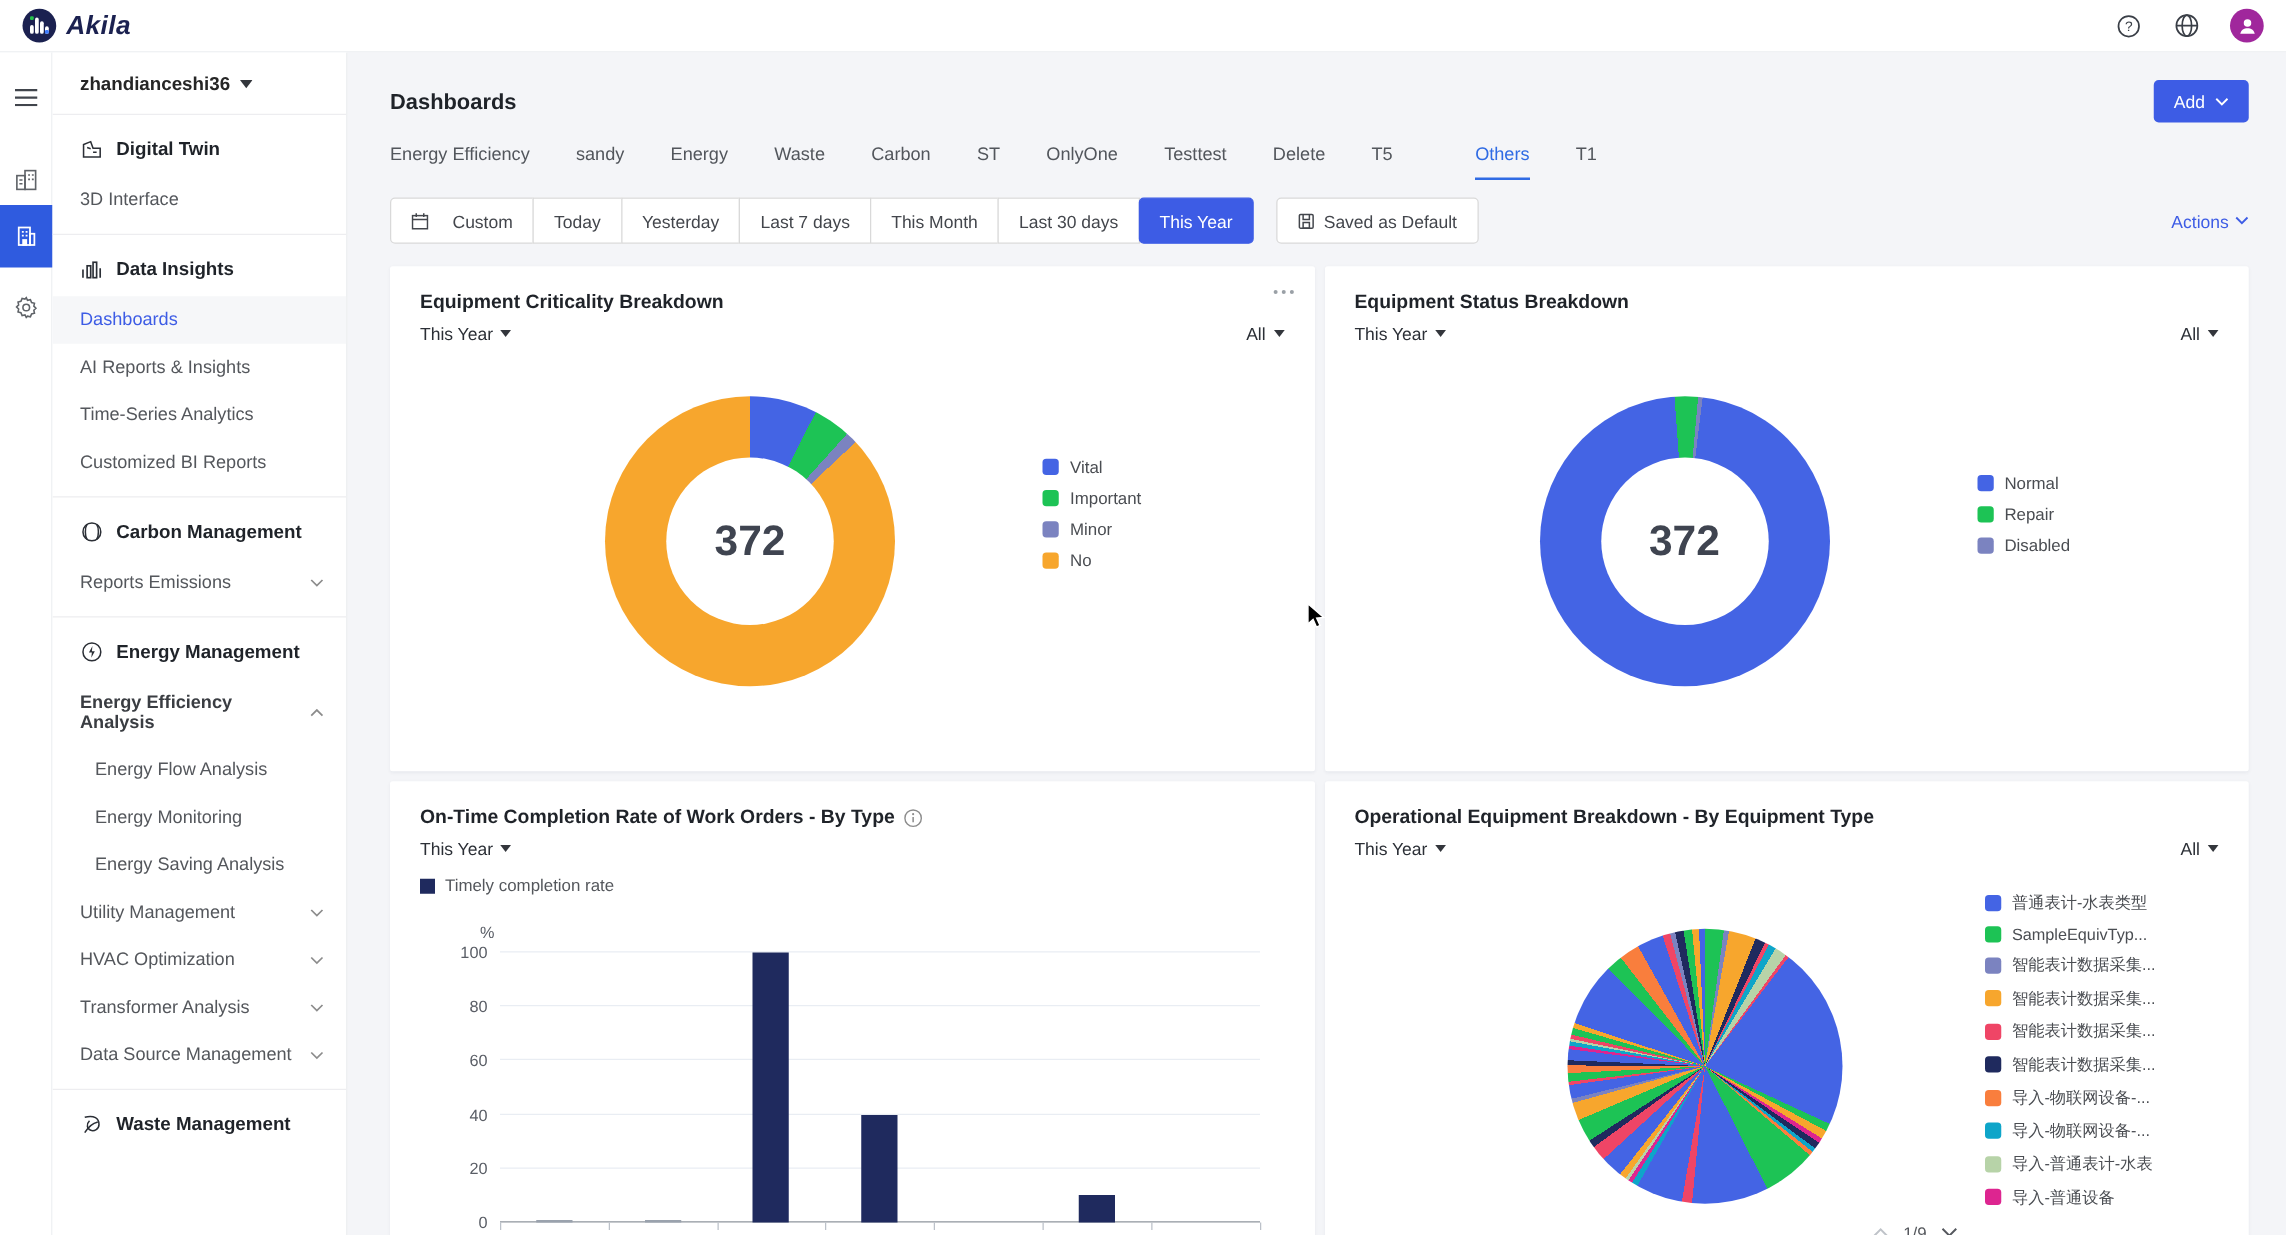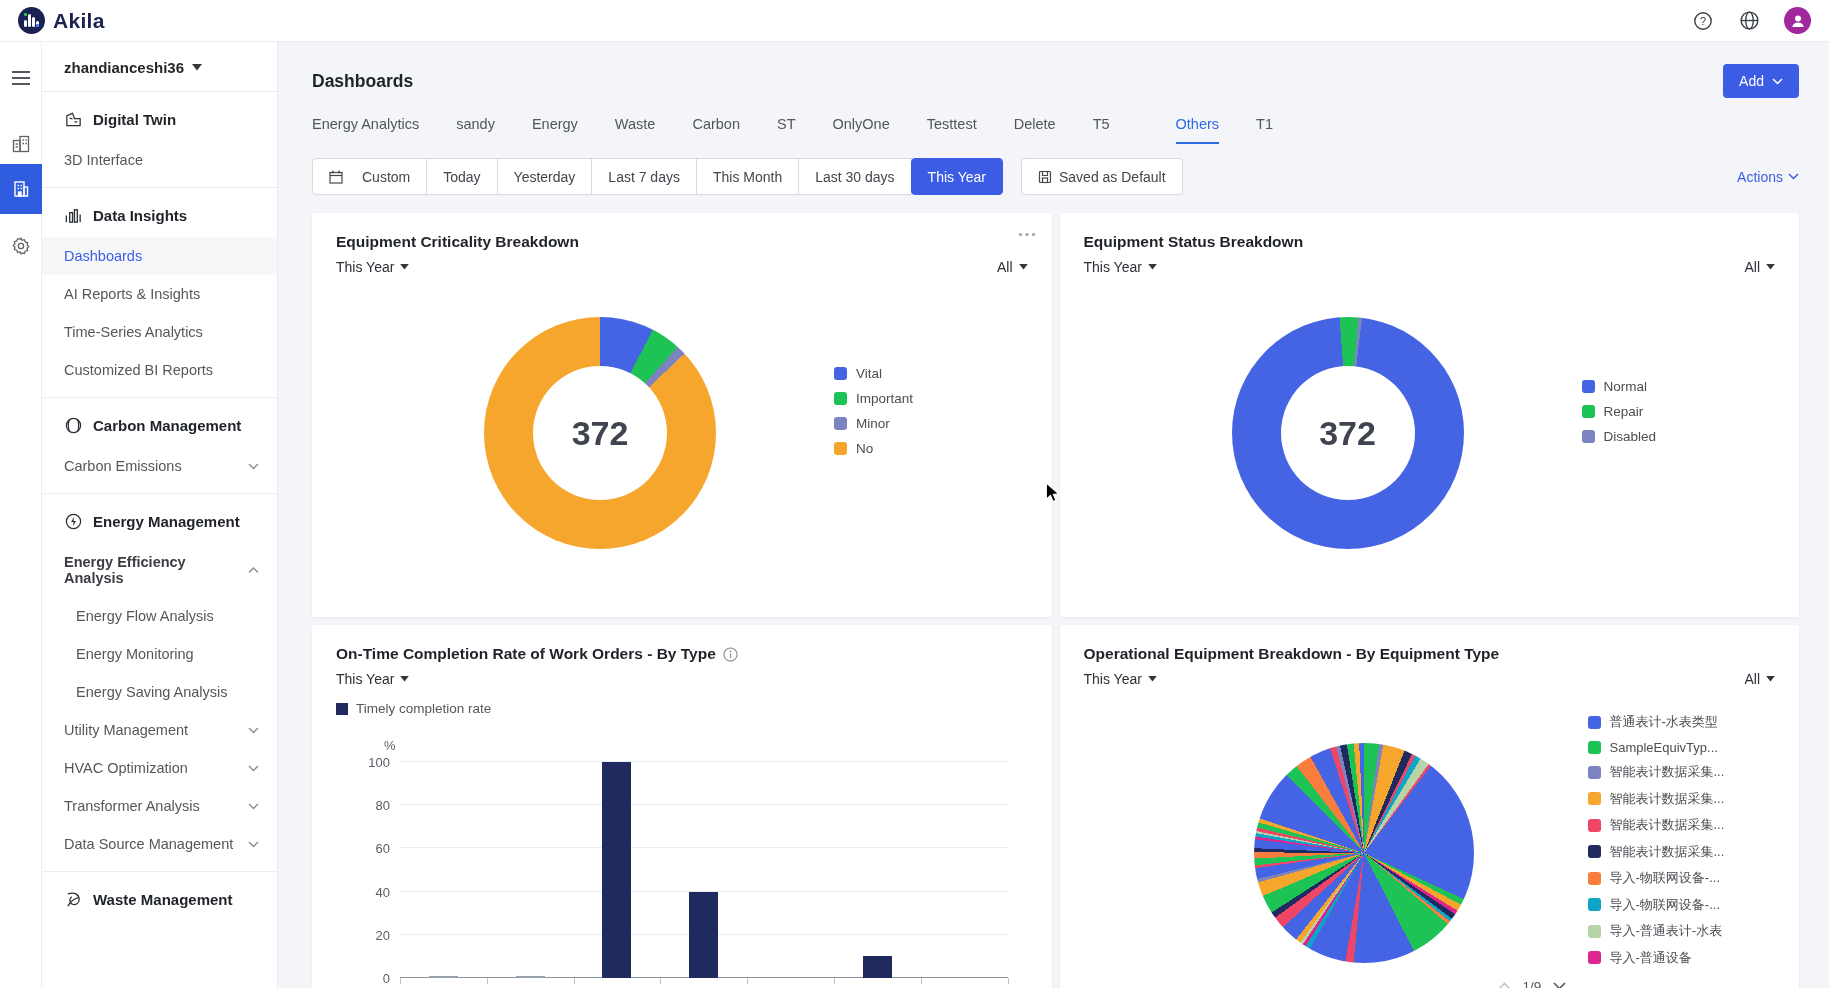--- a/index.html
+++ b/index.html
@@ -13,21 +13,21 @@
   .logo-mark { width:27px; height:27px; border-radius:50%; background:#1b2150;
     position:relative; }
   .logo-mark i { position:absolute; bottom:7px; width:2.6px; border-radius:2px; background:#fff; }
   .logo-mark i:nth-child(1){ left:6px;  height:7px; }
   .logo-mark i:nth-child(2){ left:10px; height:13px; }
   .logo-mark i:nth-child(3){ left:14px; height:10px; }
   .logo-mark i:nth-child(4){ left:18px; height:6px; }
   .logo-mark em { position:absolute; width:3px; height:3px; border-radius:1px; }
   .logo-mark em.g { left:6px; top:6px; background:#27c24c; }
   .logo-mark em.b { left:18px; bottom:7px; background:#3d7bff; }
-  .logo-text { font-size:21px; font-weight:bold; color:#1b2150; letter-spacing:.3px; }
+  .logo-text { font-size:21px; font-weight:bold; color:#1b2150; letter-spacing:.3px;font-style:italic; }
   .topbar-right { margin-left:auto; display:flex; align-items:center; gap:24px; }
   .tb-icon { width:22px; height:22px; display:flex; align-items:center; justify-content:center; cursor:pointer; }
   .avatar { width:27px; height:27px; border-radius:50%; background:#a0279c;
     display:flex; align-items:center; justify-content:center; }
 
   
   .app { display:flex; height:946px; }
   .rail { width:42px; background:#fff; border-right:1px solid #eceef1;
     display:flex; flex-direction:column; align-items:center; padding-top:16px; }
   .rail-btn { width:42px; height:40px; display:flex; align-items:center; justify-content:center; cursor:pointer; }
@@ -245,21 +245,21 @@
 
     <div class="m-section">
       <div class="m-head">
         <svg width="19" height="19" viewBox="0 0 20 20" fill="none" stroke="#2b2f36" stroke-width="1.3">
             <circle cx="10" cy="10" r="7.5"></circle>
             <path d="M6 3.5c-2 3-2 10 0 13M14 3.5c2 3 2 10 0 13"></path>
           </svg>
         <span>Carbon Management</span>
       </div>
       <div class="m-item">
-        <span>Carbon Emissions</span>
+        <span>Reports Emissions</span>
         <svg class="chev" width="11" height="7" viewBox="0 0 11 7" fill="none" stroke="#8c8c8c" stroke-width="1.4">
             <polyline points="1,1 5.5,5.5 10,1"></polyline>
           </svg>
       </div>
     </div>
     <div class="m-divider"></div>
 
     <div class="m-section">
       <div class="m-head">
         <svg width="19" height="19" viewBox="0 0 20 20" fill="none" stroke="#2b2f36" stroke-width="1.3">
@@ -326,21 +326,21 @@
       <div class="page-title">Dashboards</div>
       <button class="add-btn">
         <span>Add</span>
         <svg width="11" height="7" viewBox="0 0 11 7" fill="none" stroke="#fff" stroke-width="1.5">
             <polyline points="1,1 5.5,5.5 10,1"></polyline>
           </svg>
       </button>
     </div>
 
     <div class="tabs">
-      <span class="tab">Energy Analytics</span>
+      <span class="tab">Energy Efficiency</span>
       <span class="tab">sandy</span>
       <span class="tab">Energy</span>
       <span class="tab">Waste</span>
       <span class="tab">Carbon</span>
       <span class="tab">ST</span>
       <span class="tab">OnlyOne</span>
       <span class="tab">Testtest</span>
       <span class="tab">Delete</span>
       <span class="tab">T5</span>
       <span class="tab active">Others</span>

